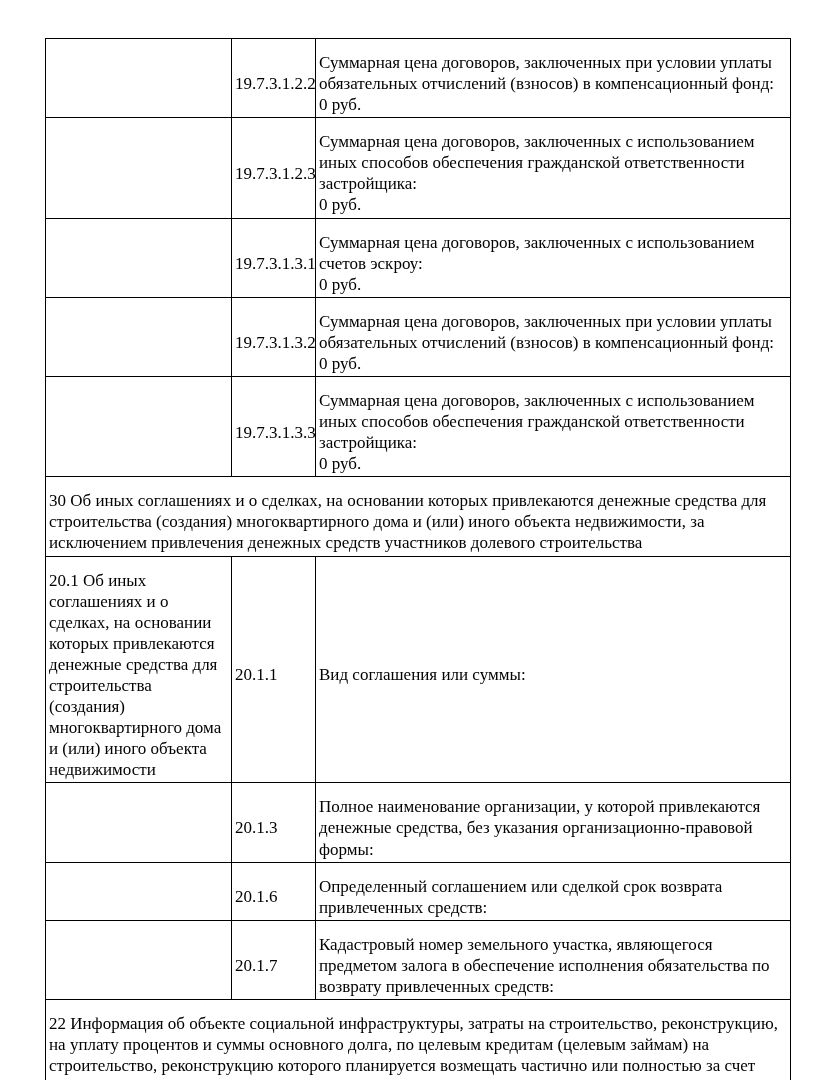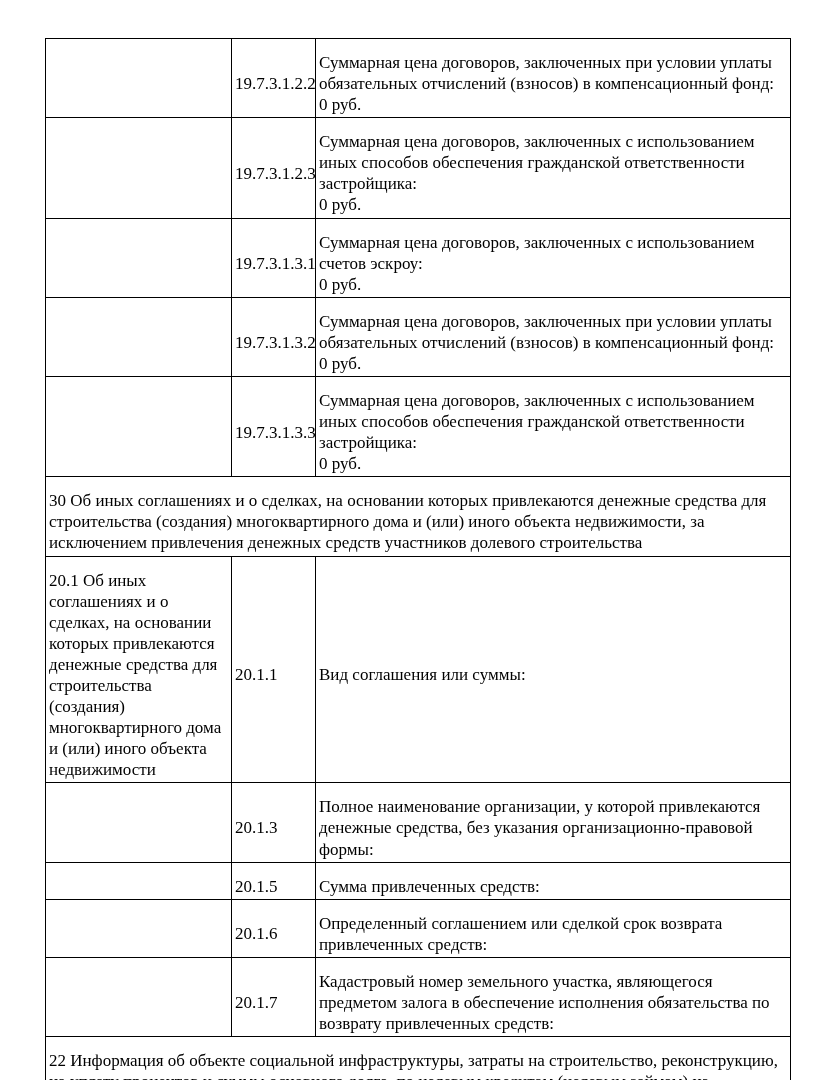--- a/index.html
+++ b/index.html
@@ -121,27 +121,20 @@
 
       <tr>
         <td class="c1"></td>
         <td class="c2">20.1.3</td>
         <td class="c3">
           <span>Полное наименование организации, у которой привлекаются денежные средства, без указания организационно-правовой формы:</span>
         </td>
       </tr>
 
 
-      <tr>
-        <td class="c1"></td>
-        <td class="c2">20.1.5</td>
-        <td class="c3">
-          <span>Сумма привлеченных средств:</span>
-        </td>
-      </tr>
 
       <tr>
         <td class="c1"></td>
         <td class="c2">20.1.6</td>
         <td class="c3">
           <span>Определенный соглашением или сделкой срок возврата привлеченных средств:</span>
         </td>
       </tr>
 
       <tr>

